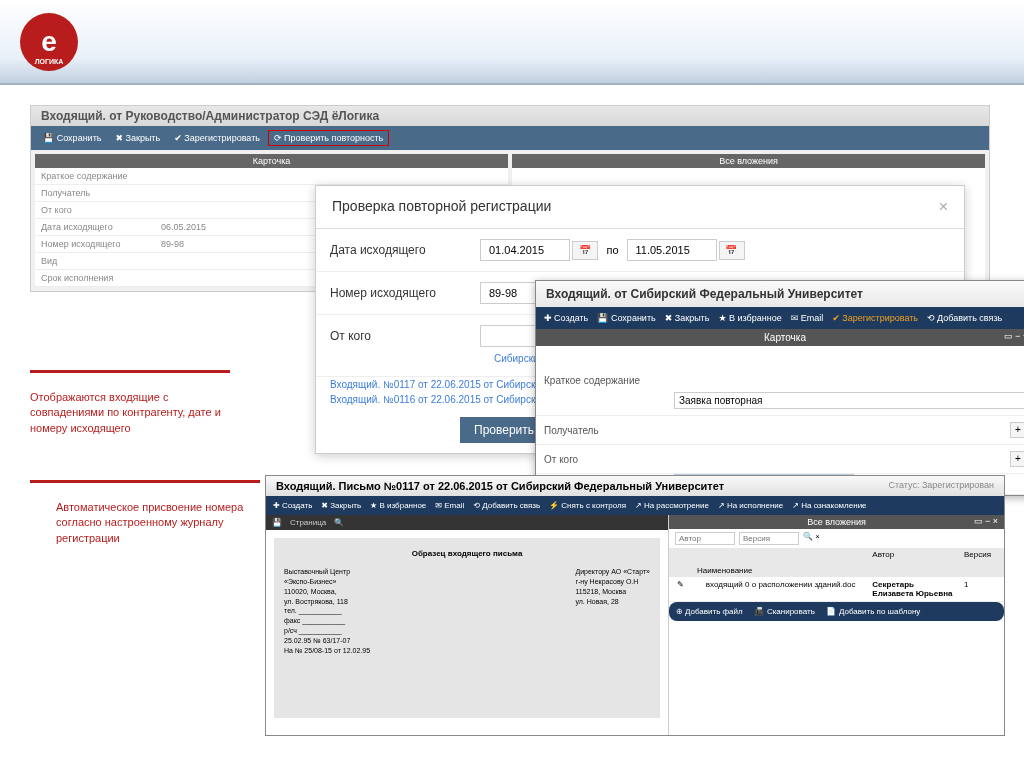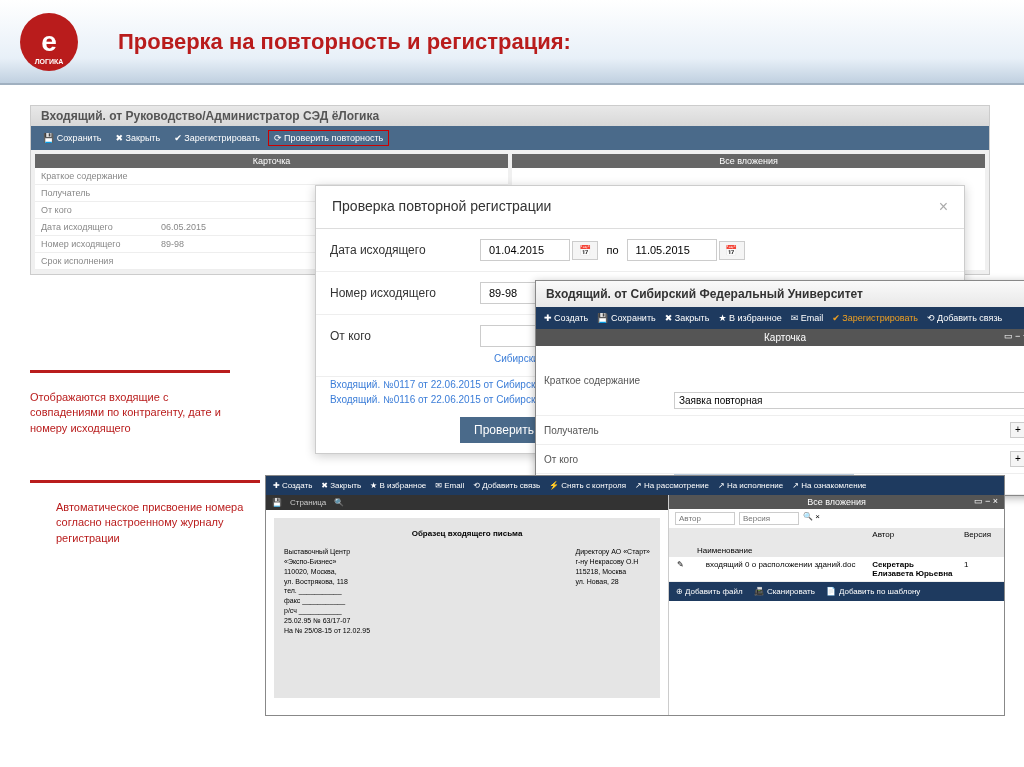--- a/index.html
+++ b/index.html
@@ -70,29 +70,28 @@
 .pdf-toolbar { background: #333; padding: 3px 6px; font-size: 8px; color: #ccc; display: flex; gap: 8px; }
 .pdf-page { background: #e5e5e5; margin: 8px; padding: 10px; font-size: 7px; line-height: 1.4; height: 180px; }
 .pdf-heading { text-align: center; font-weight: bold; margin-bottom: 8px; font-size: 8px; }
 .pdf-cols { display: flex; justify-content: space-between; }
 .attach-head { background: #555; color: #fff; font-size: 9px; padding: 2px 6px; text-align: center; position: relative; }
 .attach-filter { padding: 3px 6px; display: flex; gap: 4px; font-size: 8px; }
 .attach-filter input { border: 1px solid #ccc; width: 60px; font-size: 8px; padding: 1px 3px; }
 .attach-table-head { display: flex; background: #e8e8e8; font-size: 8px; padding: 2px 4px; }
 .attach-col { padding: 0 4px; }
 .attach-row { display: flex; font-size: 8px; padding: 3px 4px; border-bottom: 1px solid #eee; }
-.attach-toolbar { background: #1e3a5f; padding: 3px; display: flex; gap: 4px; }
+.attach-toolbar { background: #1e3a5f; padding: 3px; display: flex; gap: 4px; border-radius: 8px; }
 .attach-toolbar .bottom-btn { font-size: 8px; }
 </style>
 </head>
 <body>
 
 <div class="header">
   <div class="logo">е</div>
-  <div class="page-title">Проверка на повторность и регистрация:</div>
 </div>
 
 <div class="bg-window">
   <div class="bg-title">Входящий. от Руководство/Администратор СЭД ёЛогика</div>
   <div class="bg-toolbar">
     <span class="bg-btn"><span>💾 </span><span>Сохранить</span></span>
     <span class="bg-btn"><span>✖ </span><span>Закрыть</span></span>
     <span class="bg-btn"><span>✔ </span><span>Зарегистрировать</span></span>
     <span class="bg-btn highlighted"><span>⟳ </span><span>Проверить повторность</span></span>
   </div>
@@ -108,20 +107,23 @@
       <div class="bg-field-row">
           <div class="bg-field-label">От кого</div>
         </div>
       <div class="bg-field-row">
           <div class="bg-field-label">Дата исходящего</div>
           <div>06.05.2015</div>
         </div>
       <div class="bg-field-row">
           <div class="bg-field-label">Номер исходящего</div>
           <div>89-98</div>
+        </div>
+      <div class="bg-field-row">
+          <div class="bg-field-label">Вид</div>
         </div>
       <div class="bg-field-row">
           <div class="bg-field-label">Срок исполнения</div>
         </div>
     </div>
     <div class="bg-panel">
       <div class="bg-panel-head">Все вложения</div>
     </div>
   </div>
 </div>
@@ -198,20 +200,24 @@
       <span class="plus-btn">+</span>
     </div>
   </div>
   <div class="card-row" style="padding-top:0;">
     <div class="card-row-label"></div>
     <span class="card-tag">Сибирский Федеральный Университет х</span>
   </div>
 </div>
 
 <div class="bottom-window">
+  <div class="bottom-title">
+    <span>Входящий. Письмо №0117 от 22.06.2015 от Сибирский Федеральный Университет</span>
+    <span class="bottom-status"><span>Статус:</span> <span>Зарегистрирован</span></span>
+  </div>
   <div class="bottom-toolbar">
     <span class="bottom-btn">✚ <span>Создать</span></span>
     <span class="bottom-btn">✖ <span>Закрыть</span></span>
     <span class="bottom-btn">★ <span>В избранное</span></span>
     <span class="bottom-btn">✉ <span>Email</span></span>
     <span class="bottom-btn">⟲ <span>Добавить связь</span></span>
     <span class="bottom-btn">⚡ <span>Снять с контроля</span></span>
     <span class="bottom-btn">↗ <span>На рассмотрение</span></span>
     <span class="bottom-btn">↗ <span>На исполнение</span></span>
     <span class="bottom-btn">↗ <span>На ознакомление</span></span>

